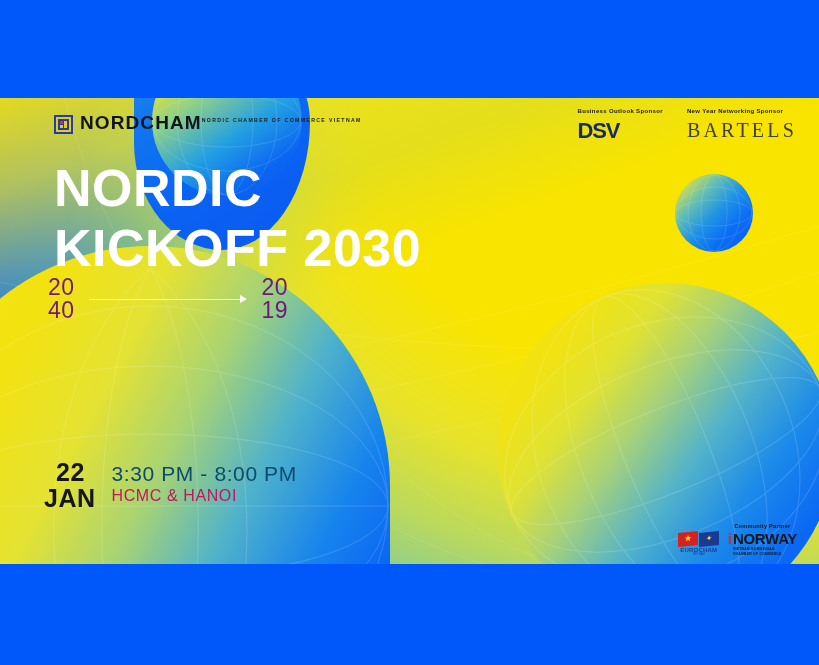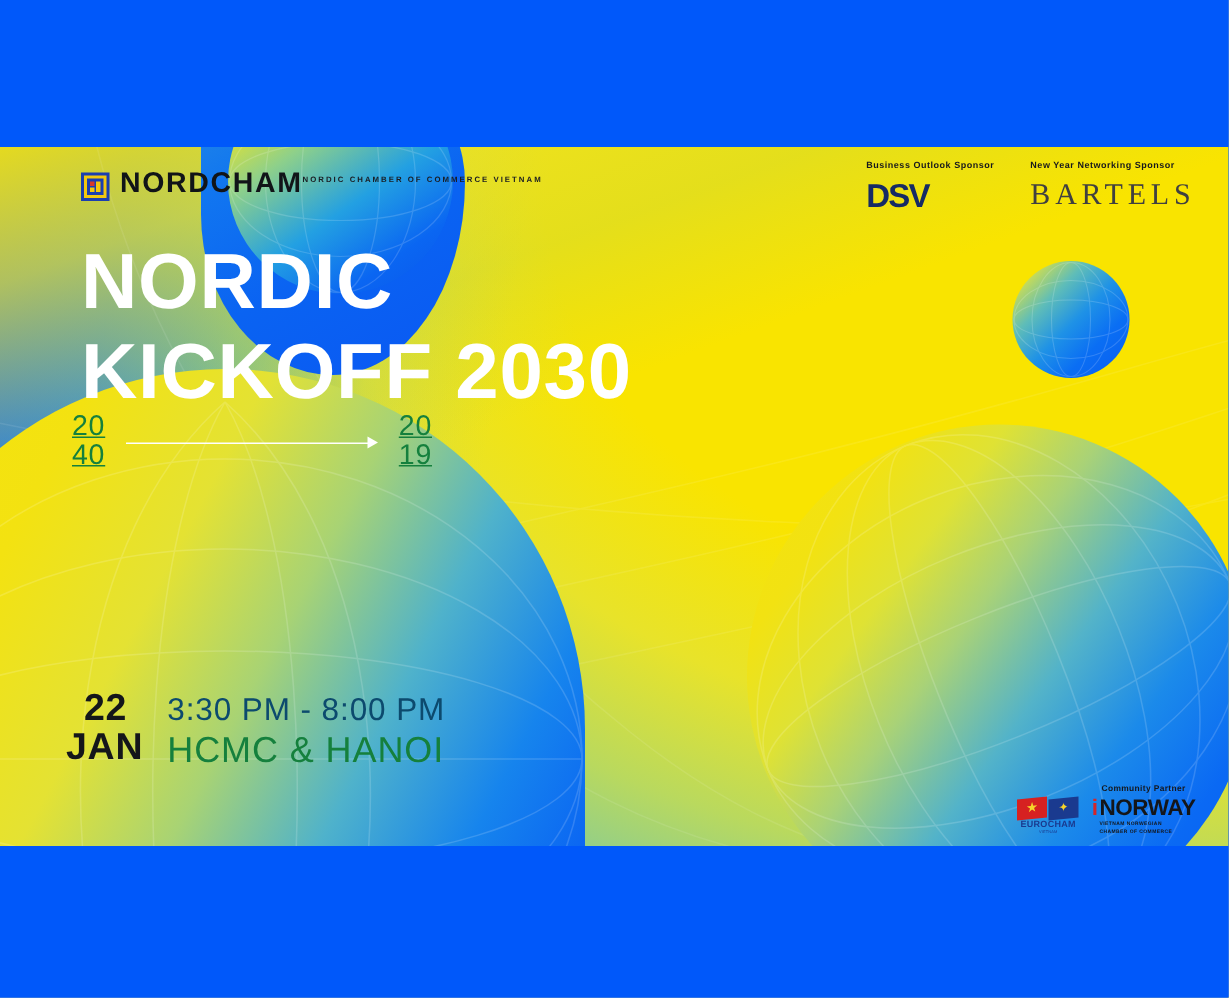--- a/index.html
+++ b/index.html
@@ -221,27 +221,26 @@
   
   .years {
     position: absolute;
     left: 48px; top: 178px;
     display: flex;
     align-items: center;
     gap: 0;
     width: 240px;
   }
   .yr {
-    color: #15803d;
-    font-size: 19px;
+    color: #701a75;
+    font-size: 23px;
     font-weight: 500;
     line-height: 0.98;
     letter-spacing: 0.5px;
     font-family: "Liberation Sans", sans-serif;
-    text-decoration: underline;
   }
   .yr span { display: block; }
   .arrow {
     flex: 1;
     height: 14px;
     position: relative;
     margin: 0 14px;
   }
   .arrow .bar {
     position: absolute;
@@ -289,24 +288,24 @@
   .dt-info { padding-top: 2px; }
   .dt-time {
     font-size: 21px;
     font-weight: 400;
     letter-spacing: 0.6px;
     color: #0c4a6e;
     line-height: 1.18;
     white-space: nowrap;
   }
   .dt-place {
-    font-size: 24px;
+    font-size: 16px;
     font-weight: 400;
     letter-spacing: 0.6px;
-    color: #15803d;
+    color: #be185d;
     line-height: 1.18;
     white-space: nowrap;
   }
 
   
   .community {
     position: absolute;
     right: 22px; bottom: 8px;
     display: flex;
     align-items: flex-end;

